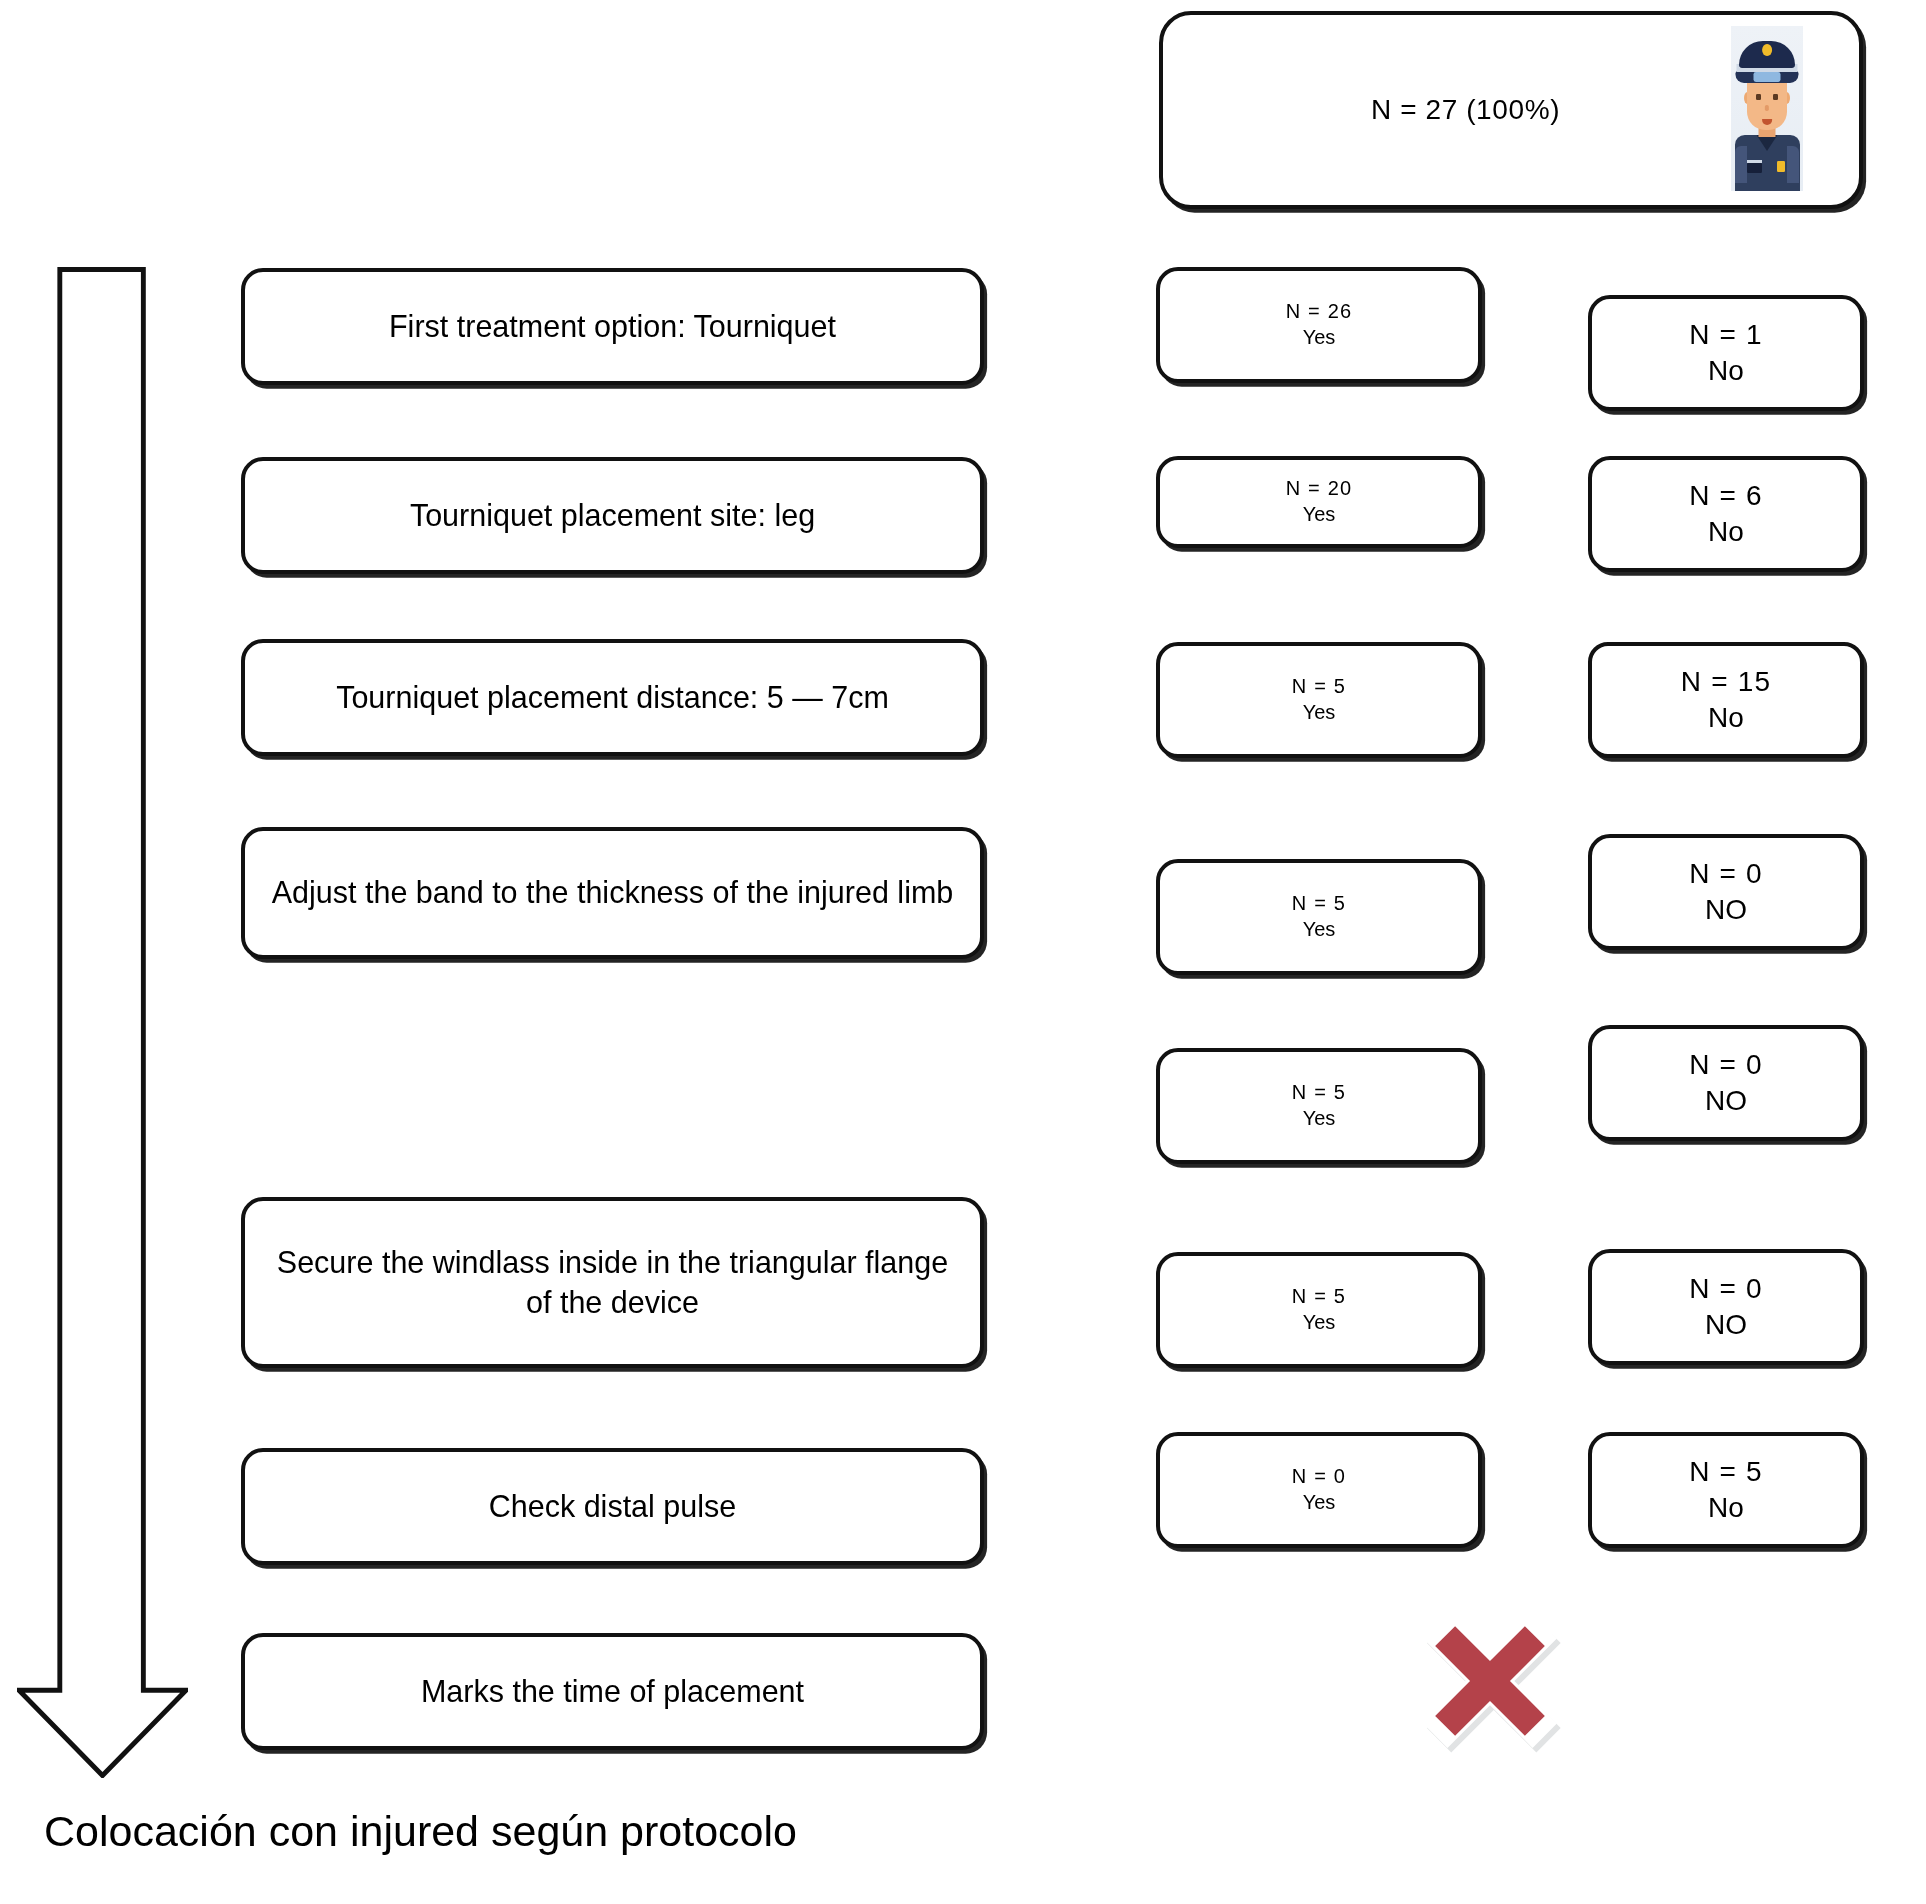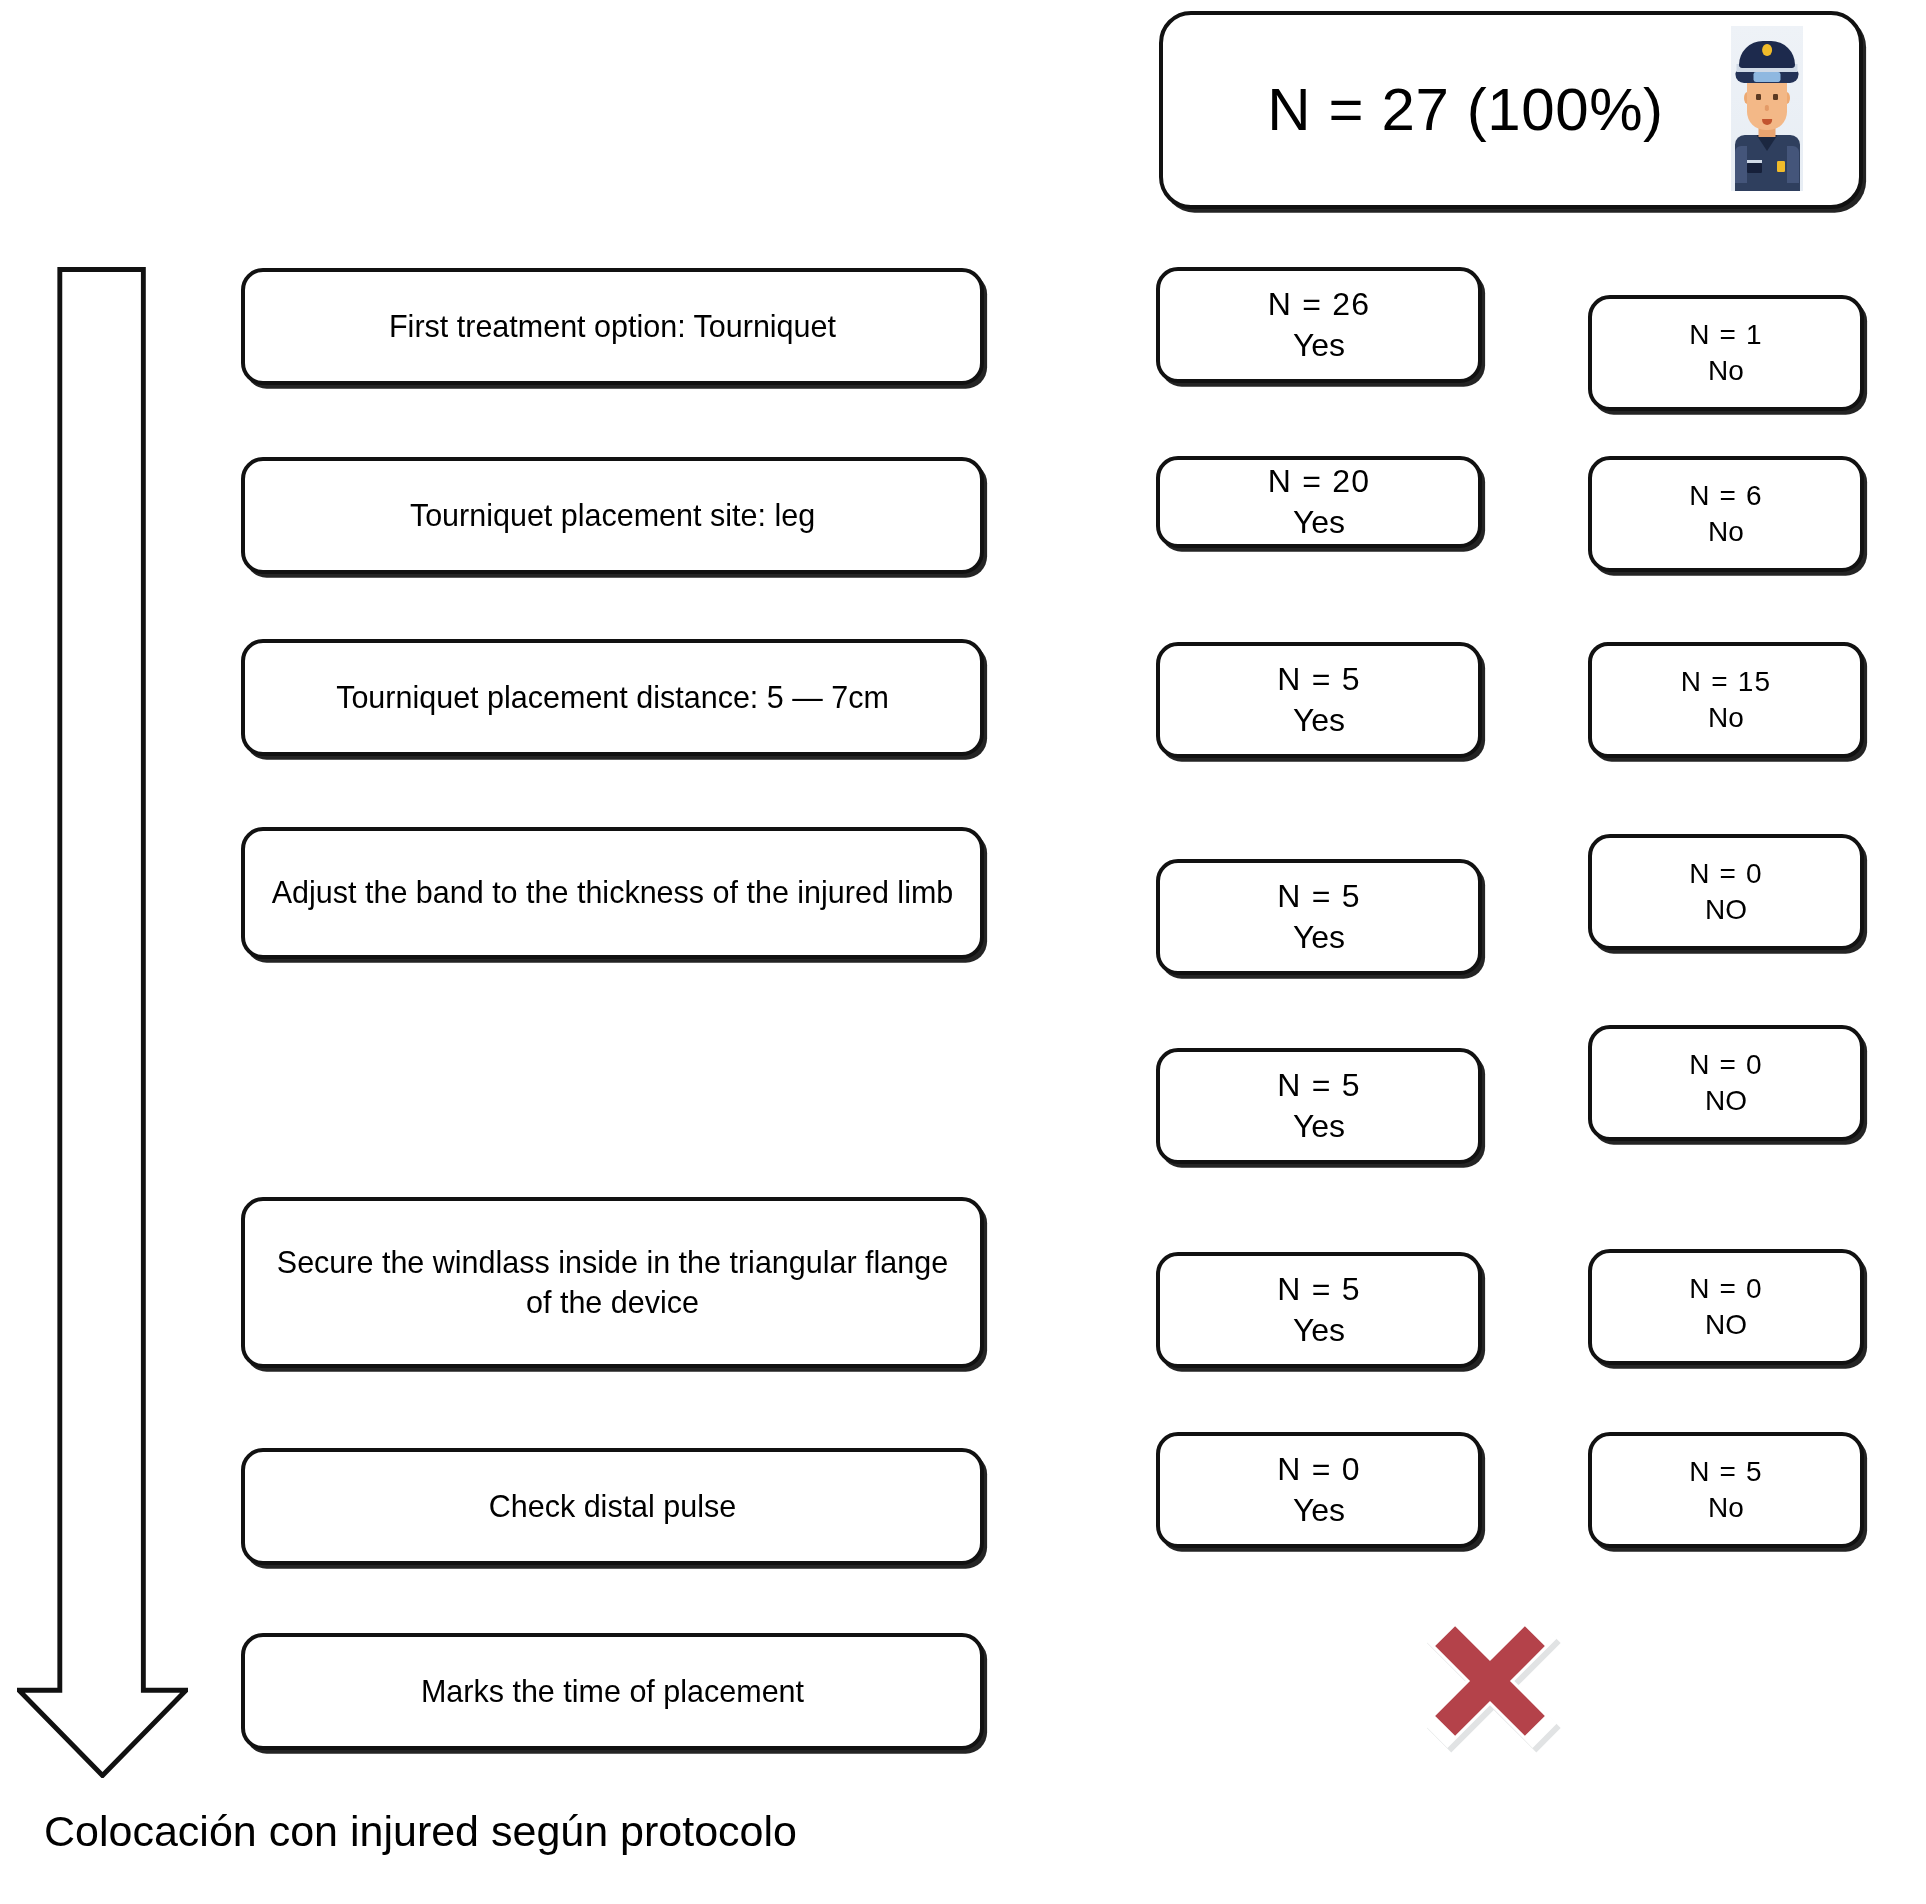--- a/index.html
+++ b/index.html
@@ -52,21 +52,21 @@
     justify-content: flex-start;
   }
   .header-box .header-text {
     position: absolute;
     left: 0;
     right: 0;
     top: 50%;
     transform: translateY(-50%);
     text-align: center;
     padding-right: 91px;
-    font-size: 60px;
+    font-size: 28px;
     letter-spacing: 0.6px;
   }
 
   
   .avatar {
     position: absolute;
     right: 56px;
     top: 11px;
     width: 72px;
     height: 165px;
@@ -210,21 +210,21 @@
   .step-box {
     left: 241px;
     width: 743px;
     font-size: 30.5px;
   }
 
   
   .yes-box {
     left: 1156px;
     width: 326px;
-    font-size: 32px;
+    font-size: 20px;
   }
   .no-box {
     left: 1588px;
     width: 276px;
     font-size: 28px;
   }
   .yn-line { display: block; }
   .yn-line.n-line { letter-spacing: 1.2px; }
 
   

